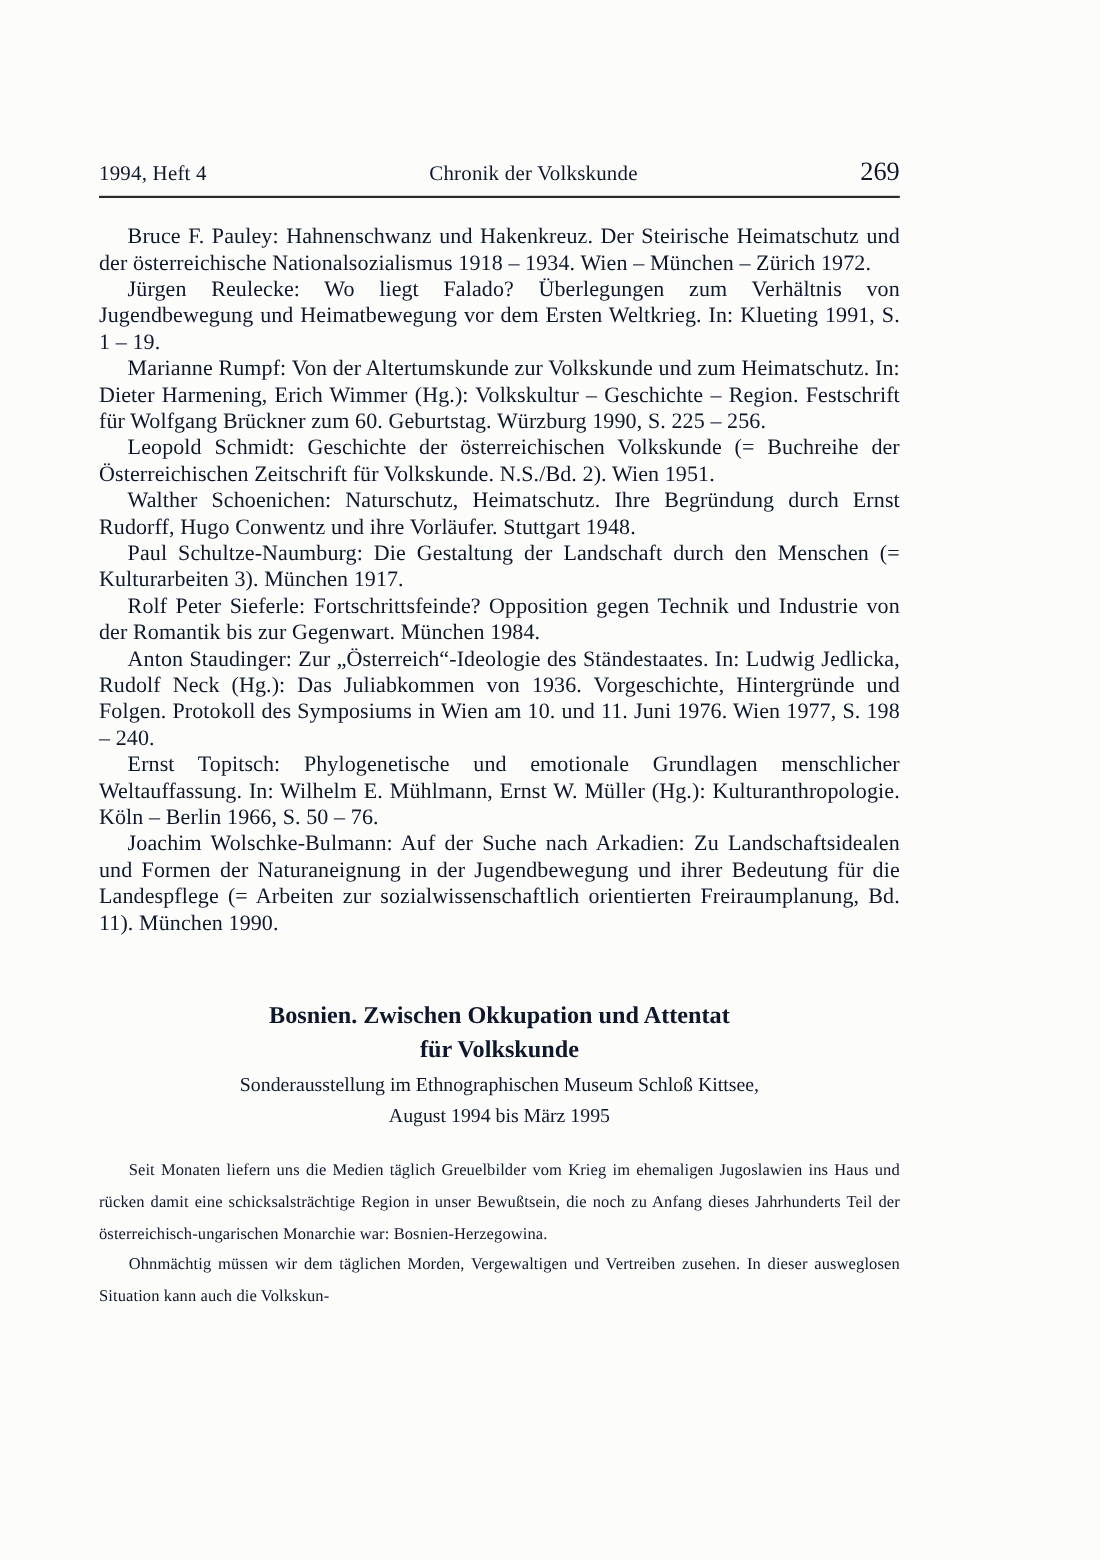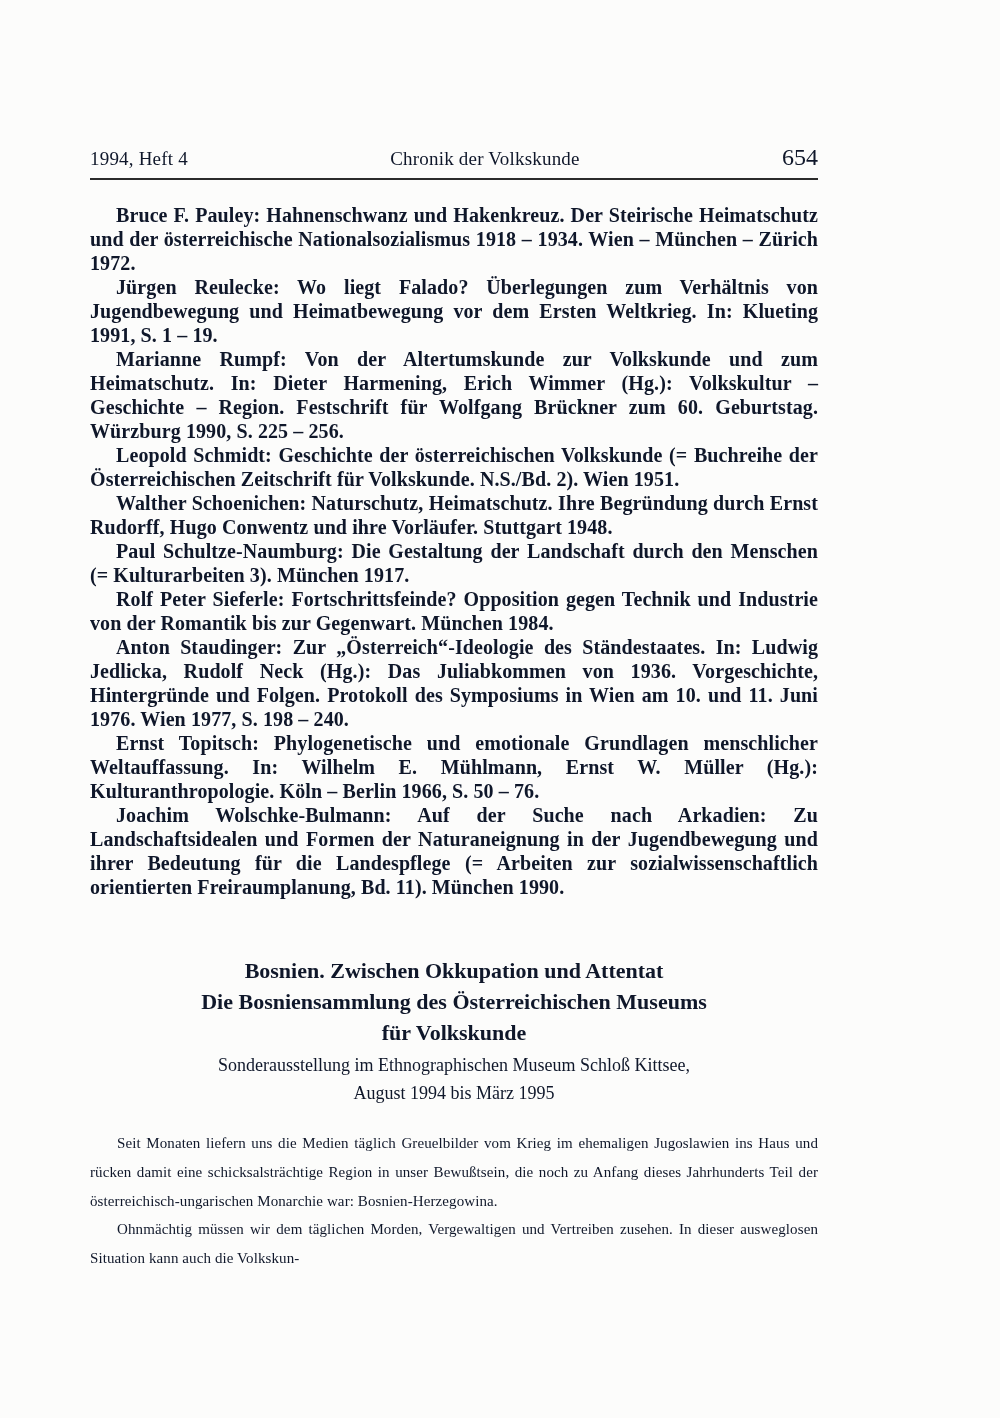--- a/index.html
+++ b/index.html
@@ -47,21 +47,20 @@
     left: 90px;
     width: 728px;
   }
   .bib p {
     margin: 0;
     font-size: 20px;
     line-height: 24px;
     text-align: justify;
     text-indent: 26px;
     letter-spacing: 0.1px;
-    font-weight: bold;
   }
   .section-heading {
     margin-top: 56px;
     text-align: center;
   }
   .title-line {
     font-weight: bold;
     font-size: 22px;
     line-height: 31px;
   }
@@ -81,21 +80,21 @@
   }
 </style>
 </head>
 <body>
 
 <div class="page">
 
   <div class="running-head">
     <span class="issue">1994, Heft 4</span>
     <span class="journal">Chronik der Volkskunde</span>
-    <span class="pagenum">654</span>
+    <span class="pagenum">269</span>
   </div>
 
   <hr class="head-rule">
 
   <div class="content">
 
     <div class="bib">
       <p>Bruce F. Pauley: Hahnenschwanz und Hakenkreuz. Der Steirische Heimatschutz und der österreichische Nationalsozialismus 1918 – 1934. Wien – München – Zürich 1972.</p>
       <p>Jürgen Reulecke: Wo liegt Falado? Überlegungen zum Verhältnis von Jugendbewegung und Heimatbewegung vor dem Ersten Weltkrieg. In: Klueting 1991, S. 1 – 19.</p>
       <p>Marianne Rumpf: Von der Altertumskunde zur Volkskunde und zum Heimatschutz. In: Dieter Harmening, Erich Wimmer (Hg.): Volkskultur – Geschichte – Region. Festschrift für Wolfgang Brückner zum 60. Geburtstag. Würzburg 1990, S. 225 – 256.</p>
@@ -103,21 +102,20 @@
       <p>Walther Schoenichen: Naturschutz, Heimatschutz. Ihre Begründung durch Ernst Rudorff, Hugo Conwentz und ihre Vorläufer. Stuttgart 1948.</p>
       <p>Paul Schultze-Naumburg: Die Gestaltung der Landschaft durch den Menschen (= Kulturarbeiten 3). München 1917.</p>
       <p>Rolf Peter Sieferle: Fortschrittsfeinde? Opposition gegen Technik und Industrie von der Romantik bis zur Gegenwart. München 1984.</p>
       <p>Anton Staudinger: Zur „Österreich“-Ideologie des Ständestaates. In: Ludwig Jedlicka, Rudolf Neck (Hg.): Das Juliabkommen von 1936. Vorgeschichte, Hintergründe und Folgen. Protokoll des Symposiums in Wien am 10. und 11. Juni 1976. Wien 1977, S. 198 – 240.</p>
       <p>Ernst Topitsch: Phylogenetische und emotionale Grundlagen menschlicher Weltauffassung. In: Wilhelm E. Mühlmann, Ernst W. Müller (Hg.): Kulturanthropologie. Köln – Berlin 1966, S. 50 – 76.</p>
       <p>Joachim Wolschke-Bulmann: Auf der Suche nach Arkadien: Zu Landschaftsidealen und Formen der Naturaneignung in der Jugendbewegung und ihrer Bedeutung für die Landespflege (= Arbeiten zur sozialwissenschaftlich orientierten Freiraumplanung, Bd. 11). München 1990.</p>
     </div>
 
     <div class="section-heading">
       <div class="title-line">Bosnien. Zwischen Okkupation und Attentat</div>
-      <div class="title-line">Die Bosniensammlung des Österreichischen Museums</div>
       <div class="title-line">für Volkskunde</div>
       <div class="subtitle-block">
         <div class="subtitle-line">Sonderausstellung im Ethnographischen Museum Schloß Kittsee,</div>
         <div class="subtitle-line">August 1994 bis März 1995</div>
       </div>
     </div>
 
     <div class="body-text">
       <p>Seit Monaten liefern uns die Medien täglich Greuelbilder vom Krieg im ehemaligen Jugoslawien ins Haus und rücken damit eine schicksalsträchtige Region in unser Bewußtsein, die noch zu Anfang dieses Jahrhunderts Teil der österreichisch-ungarischen Monarchie war: Bosnien-Herzegowina.</p>
       <p>Ohnmächtig müssen wir dem täglichen Morden, Vergewaltigen und Vertreiben zusehen. In dieser ausweglosen Situation kann auch die Volkskun-</p>

